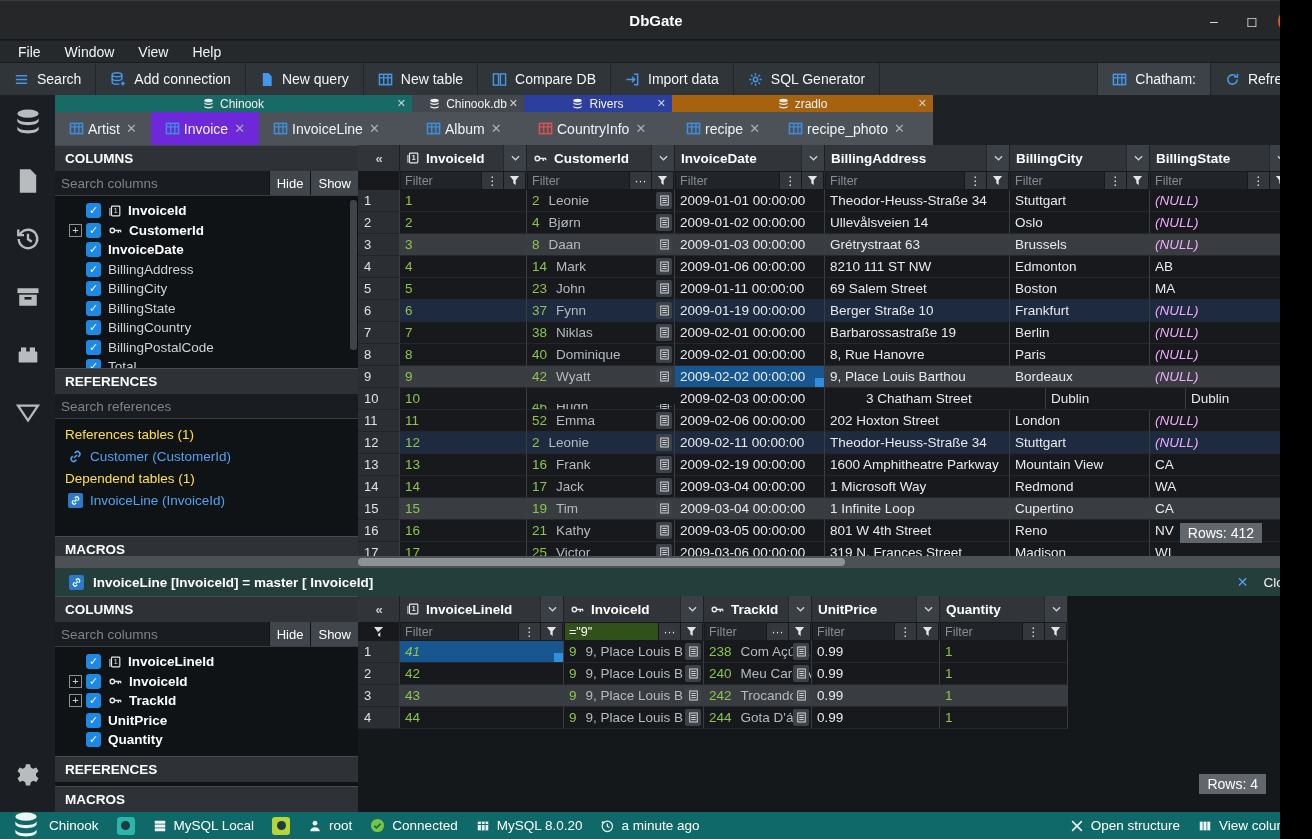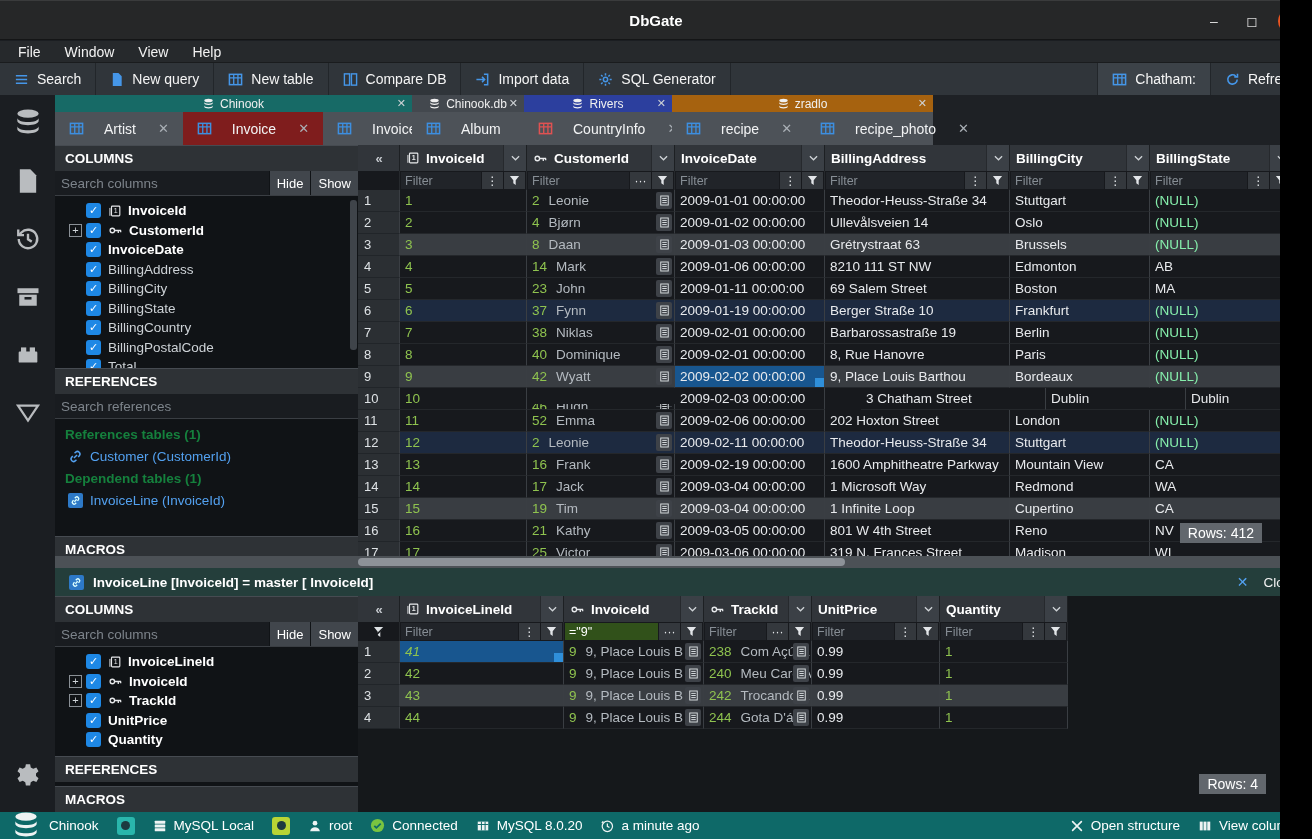--- a/index.html
+++ b/index.html
@@ -30,22 +30,22 @@
   .toolbar-spacer{flex:1;}
   .tbtn.context{background:#3c4248;border-left:1px solid #22262a;}
 
   
   .tabstrip{position:absolute;left:55px;top:95px;width:1257px;height:50px;display:flex;background:#1e2125;}
   .tgroup{display:flex;flex-direction:column;}
   .ghead{height:17px;display:flex;align-items:center;justify-content:center;gap:6px;
     font-size:12px;color:#f0f0f0;position:relative;padding:0 18px;}
   .ghead .gx{position:absolute;right:6px;font-size:11px;color:#cfd3d6;}
   .gtabs{height:33px;display:flex;background:#4d5258;flex:1;}
-  .ttab{display:flex;align-items:center;gap:20px;padding:0 14px;font-size:14px;color:#f2f3f4;white-space:nowrap;}
-  .ttab.active{background:#7f1d1d;}
+  .ttab{display:flex;align-items:center;gap:4px;padding:0 14px;font-size:14px;color:#f2f3f4;white-space:nowrap;}
+  .ttab.active{background:#6d28d9;}
   .ttab .tx{color:#aab0b6;font-size:13px;margin-left:2px;}
 
   
   .iconbar{position:absolute;left:0;top:95px;width:55px;height:717px;background:#1b1e22;
     display:flex;flex-direction:column;align-items:center;}
   .sideic{width:36px;height:36px;margin-top:22px;color:#b9bcbf;display:flex;align-items:center;justify-content:center;}
   .sideic:first-child{margin-top:10px;}
   .sideic.bottom{margin-top:auto;margin-bottom:18px;}
 
   
@@ -60,21 +60,21 @@
   .mgr-item .slot{width:21px;display:flex;justify-content:center;}
   .exp{width:13px;height:13px;border:1px solid #8a9096;color:#cfd4d8;font-size:11px;line-height:11px;
     display:flex;align-items:center;justify-content:center;}
   .cb{width:15px;height:15px;background:#1e88e5;border-radius:3px;color:#fff;font-size:11px;
     display:flex;align-items:center;justify-content:center;margin-right:7px;}
   .mgr-item .colic{color:#e6e8ea;margin-right:6px;}
   .mgr-item .lbl{white-space:nowrap;}
   .mgr-item .lbl.b{font-weight:bold;color:#fff;}
   .mgr-scroll{position:absolute;right:1px;top:4px;width:7px;height:150px;background:#3f444a;border-radius:3px;}
   .refgroup{padding:4px 8px 0 10px;}
-  .refhead{font-weight:bold;font-size:13.5px;color:#15803d;height:22px;display:flex;align-items:center;}
+  .refhead{font-weight:normal;font-size:13.5px;color:#fde047;height:22px;display:flex;align-items:center;}
   .reflink{height:22px;display:flex;align-items:center;gap:7px;color:#53a1f0;font-size:13.5px;padding-left:3px;}
   .linkbadge{width:15px;height:15px;background:#2d79c7;border-radius:2px;color:#dff;display:flex;align-items:center;justify-content:center;}
 
   
   .grid{position:absolute;background:#17191d;overflow:hidden;}
   .grow{display:flex;}
   .gh{height:26px;background:#31353a;border-right:1px solid #1d2023;display:flex;align-items:center;
     padding-left:6px;font-weight:bold;font-size:13.5px;color:#fff;position:relative;}
   .gh .colic{color:#e9ebed;margin-right:6px;}
   .gh .chev{position:absolute;right:0;top:0;bottom:0;width:23px;background:#3b4046;border-left:1px solid #26292d;
@@ -89,21 +89,21 @@
   .gf.corner{justify-content:center;align-items:center;color:#dfe3e6;}
   .rn{width:42px;background:#2b2f33;border-right:1px solid #3a3e43;border-bottom:1px solid #212529;
     display:flex;align-items:center;padding-left:6px;font-size:13px;color:#dfe3e6;flex:none;}
   .drow{display:flex;height:22px;}
   .cell{border-right:1px solid #3a3e43;border-bottom:1px solid #24272b;display:flex;align-items:center;
     padding:0 5px;font-size:13.5px;white-space:nowrap;overflow:hidden;position:relative;flex:none;background:#17191d;}
   .drow.light .cell{background:#393d42;}
   .drow.navy .cell{background:#1d2a40;}
   .cell .idv{color:#8fc34f;}
   .cell .fklbl{color:#b4bac0;margin-left:9px;}
-  .cell .nullv{color:#86efac;}
+  .cell .nullv{color:#f0abfc;font-style:italic;}
   .cell .docbtn{position:absolute;right:2px;top:2px;bottom:2px;width:16px;background:#3e4248;border-radius:2px;
     display:flex;align-items:center;justify-content:center;color:#d8dcdf;}
   .cell.sel{background:#18568f !important;}
   .cell.sel .handle{position:absolute;right:0;bottom:0;width:9px;height:9px;background:#2f8fda;}
   .rows-badge{position:absolute;background:#62676d;color:#fff;font-size:14px;padding:2px 8px;}
 
   .vscroll{position:absolute;left:1298px;top:145px;width:14px;height:411px;background:#24272b;}
   .vscroll .thumb{position:absolute;left:1px;right:1px;top:4px;height:392px;background:#8b9096;border-radius:2px;}
   .hstrip{position:absolute;left:55px;top:556px;width:1257px;height:12px;background:#4c5156;}
   .hstrip .thumb{position:absolute;left:303px;top:2px;width:487px;height:8px;background:#8d9298;border-radius:4px;}
@@ -146,20 +146,31 @@
     </div>
 
   <div class="toolbar" id="toolbar">
       <div class="tbtn">
         <span class="ic">
           <svg width="15" height="15" viewBox="0 0 16 16">
             <path d="M2 4h12M2 8h12M2 12h12" stroke="currentColor" stroke-width="1.8" fill="none"></path>
           </svg>
         </span>
         <span>Search</span>
+      </div>
+      <div class="tbtn">
+        <span class="ic">
+          <svg width="16" height="16" viewBox="0 0 16 16" fill="none" stroke="currentColor" stroke-width="1.5">
+            <ellipse cx="7" cy="3.8" rx="4.8" ry="2"></ellipse>
+            <path d="M2.2 3.8v7.4c0 1.1 2.1 2 4.8 2 .9 0 1.7-.1 2.4-.3M11.8 3.8V8"></path>
+            <path d="M2.2 7.5c0 1.1 2.1 2 4.8 2s4.8-.9 4.8-2"></path>
+            <path d="M12.8 10.5v4M10.8 12.5h4"></path>
+          </svg>
+        </span>
+        <span>Add connection</span>
       </div>
       <div class="tbtn">
         <span class="ic">
           <svg width="14" height="15" viewBox="0 0 14 16">
             <path d="M2.5 1h6l3.5 3.5V15h-9.5z" fill="currentColor"></path>
           </svg>
         </span>
         <span>New query</span>
       </div>
       <div class="tbtn">

